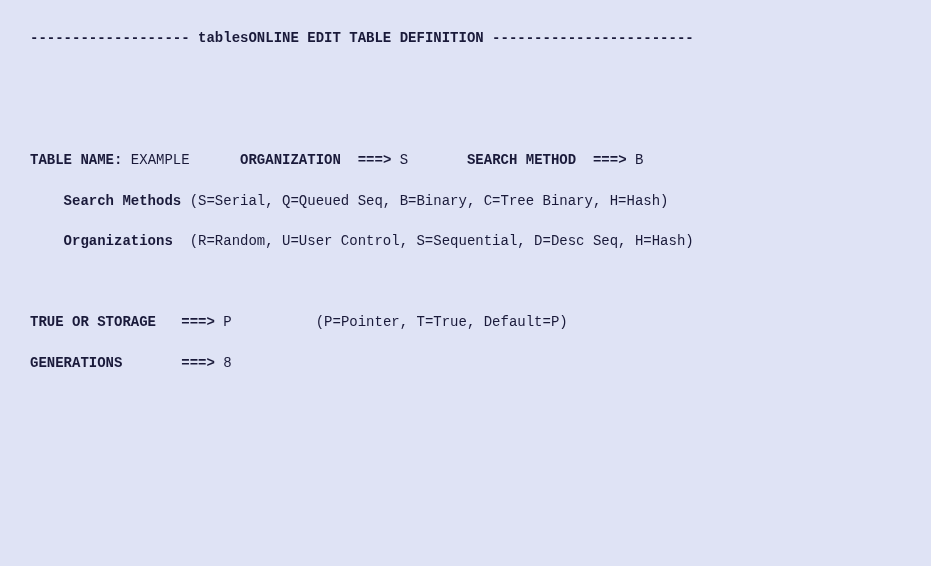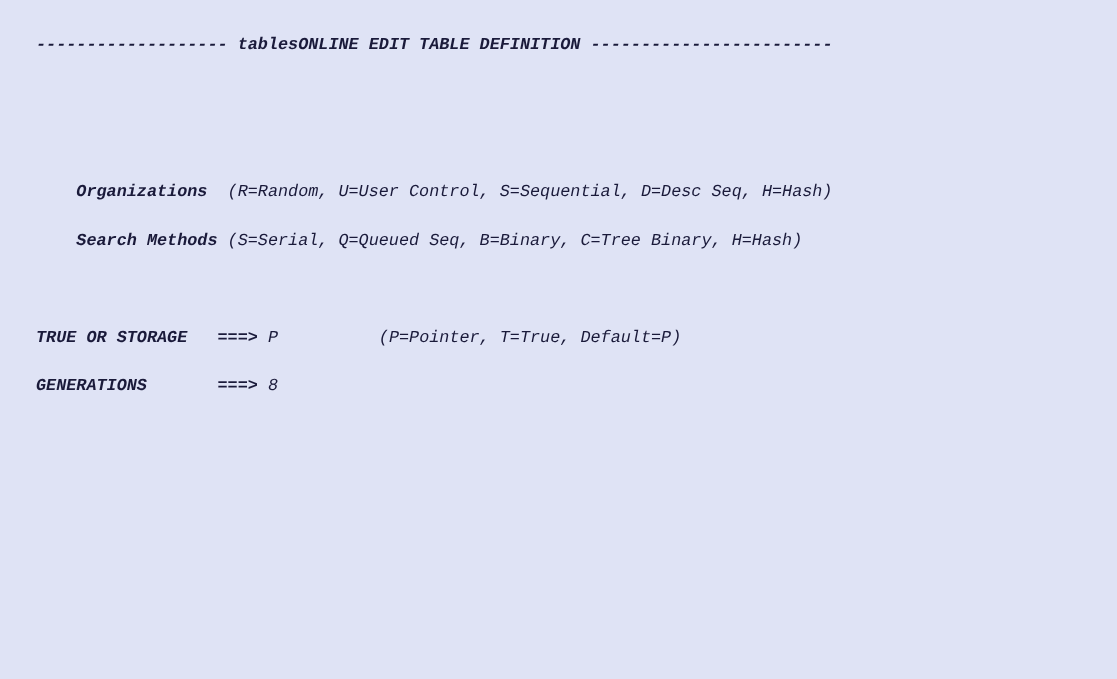--- a/index.html
+++ b/index.html
@@ -13,31 +13,32 @@
       height: 566px;
       overflow: hidden;
     }
     .screen {
       padding: 8px 30px;
       line-height: 1.45;
       white-space: pre;
     }
     .bold { font-weight: bold; }
     .normal { font-weight: normal; }
-    .row { display: block; font-style: italic; }
+    .row { display: block; }
   </style>
 </head>
 <body>
 
 <div class="screen">
 <span class="row bold"><span>-------------------</span><span> tablesONLINE EDIT TABLE DEFINITION </span><span>------------------------</span></span>
 <span class="row">&nbsp;</span>
 <span class="row">&nbsp;</span>
+<span class="row"><span class="bold">TABLE NAME:</span><span class="normal"> EXAMPLE</span><span>      </span><span class="bold">ORGANIZATION  ===&gt;</span><span class="normal"> S</span><span>       </span><span class="bold">SEARCH METHOD  ===&gt;</span><span class="normal"> B</span></span>
+<span class="row"><span>    </span><span class="bold">Search Methods</span><span class="normal"> (S=Serial, Q=Queued Seq, B=Binary, C=Tree Binary, H=Hash)</span></span>
 <span class="row"><span>    </span><span class="bold">Organizations</span><span class="normal">  (R=Random, U=User Control, S=Sequential, D=Desc Seq, H=Hash)</span></span>
-<span class="row"><span>    </span><span class="bold">Search Methods</span><span class="normal"> (S=Serial, Q=Queued Seq, B=Binary, C=Tree Binary, H=Hash)</span></span>
 <span class="row">&nbsp;</span>
 <span class="row"><span class="bold">TRUE OR STORAGE   </span><span class="bold">===&gt;</span><span class="normal"> P</span><span>          </span><span class="normal">(P=Pointer, T=True, Default=P)</span></span>
 <span class="row"><span class="bold">GENERATIONS       </span><span class="bold">===&gt;</span><span class="normal"> 8</span></span>
 
 
 
 
 
 
 

